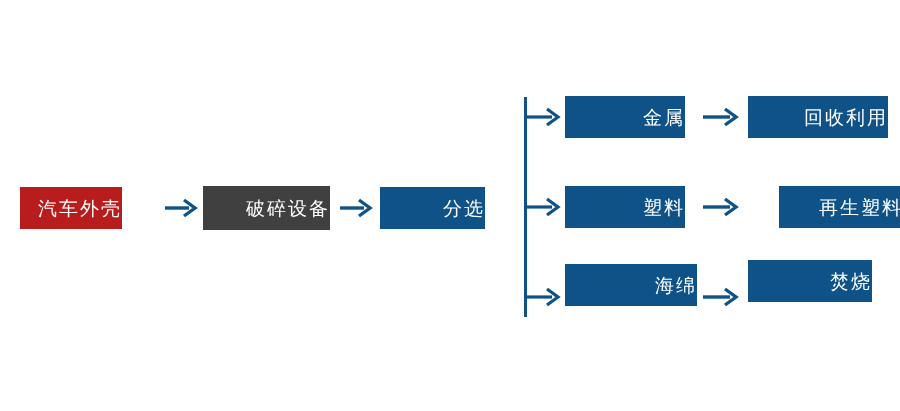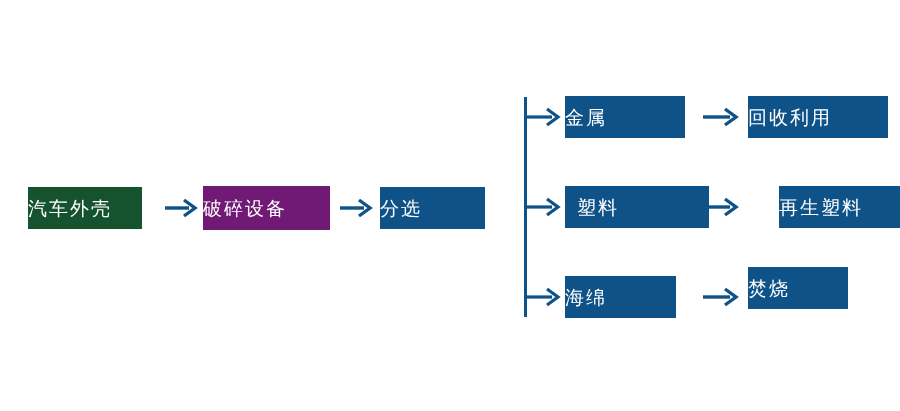--- a/index.html
+++ b/index.html
@@ -16,21 +16,21 @@
   #canvas {
     position: relative;
     width: 900px;
     height: 411px;
     background: #ffffff;
   }
   .node {
     position: absolute;
     display: flex;
     align-items: center;
-    justify-content: flex-start;
+    justify-content: flex-end;
     box-sizing: border-box;
     color: #ffffff;
     font-size: 19px;
     letter-spacing: 2px;
     line-height: 1;
     white-space: nowrap;
     font-family: "DejaVu Sans", "Liberation Sans", sans-serif;
   }
   .node.blue { background: #0f5288; }
   .node.red  { background: #d20a2e; }
@@ -55,53 +55,53 @@
   .branch-arrow {
     position: absolute;
   }
   .branch-arrow svg { display: block; }
 </style>
 </head>
 <body>
 
 <div id="canvas">
 
-  <div class="node blue" style="left: 28px; top: 187px; width: 114px; height: 42px; background: #14532d;">
+  <div class="node blue" style="left: 20px; top: 187px; width: 102px; height: 42px; background: #b91c1c;">
     <span>汽车外壳</span>
   </div>
 
-  <div class="node red" style="left: 203px; top: 186px; width: 127px; height: 44px; background: #701a75;">
+  <div class="node red" style="left: 203px; top: 186px; width: 127px; height: 44px; background: #404040;">
     <span>破碎设备</span>
   </div>
 
   <div class="node blue" style="left: 380px; top: 187px; width: 105px; height: 42px; background: rgb(15, 82, 136);">
     <span>分选</span>
   </div>
 
   <div class="node blue" style="left: 565px; top: 96px; width: 120px; height: 42px; background: rgb(15, 82, 136);">
     <span>金属</span>
   </div>
 
   <div class="node blue" style="left: 748px; top: 96px; width: 140px; height: 42px; background: rgb(15, 82, 136);">
     <span>回收利用</span>
   </div>
 
-  <div class="node blue" style="left: 565px; top: 186px; width: 144px; height: 42px; background: rgb(15, 82, 136); padding-left: 12px;">
+  <div class="node blue" style="left: 565px; top: 186px; width: 120px; height: 42px; background: rgb(15, 82, 136); padding-left: 12px;">
     <span>塑料</span>
   </div>
 
   <div class="node blue" style="left: 748px; top: 186px; width: 124px; height: 42px; background: rgb(15, 82, 136); margin-left: 31px;">
     <span>再生塑料</span>
   </div>
 
-  <div class="node blue" style="left: 565px; top: 276px; width: 111px; height: 42px; background: rgb(15, 82, 136);">
+  <div class="node blue" style="left: 565px; top: 264px; width: 132px; height: 42px; background: rgb(15, 82, 136);">
     <span>海绵</span>
   </div>
 
-  <div class="node blue" style="left: 748px; top: 267px; width: 100px; height: 42px; background: rgb(15, 82, 136);">
+  <div class="node blue" style="left: 748px; top: 260px; width: 124px; height: 42px; background: rgb(15, 82, 136);">
     <span>焚烧</span>
   </div>
 
   <div class="arrow" style="left: 161px; top: 193px; width: 40px; height: 30px;">
     <svg width="34" height="22" viewBox="0 0 34 22" aria-hidden="true">
       <path d="M1 11 H25" stroke="#0f5288" stroke-width="3.4" fill="none" stroke-linecap="butt"></path>
       <path d="M20 3 L31 11 L20 19" stroke="#0f5288" stroke-width="3.4" fill="none" stroke-linecap="butt" stroke-linejoin="miter"></path>
     </svg>
   </div>
 

